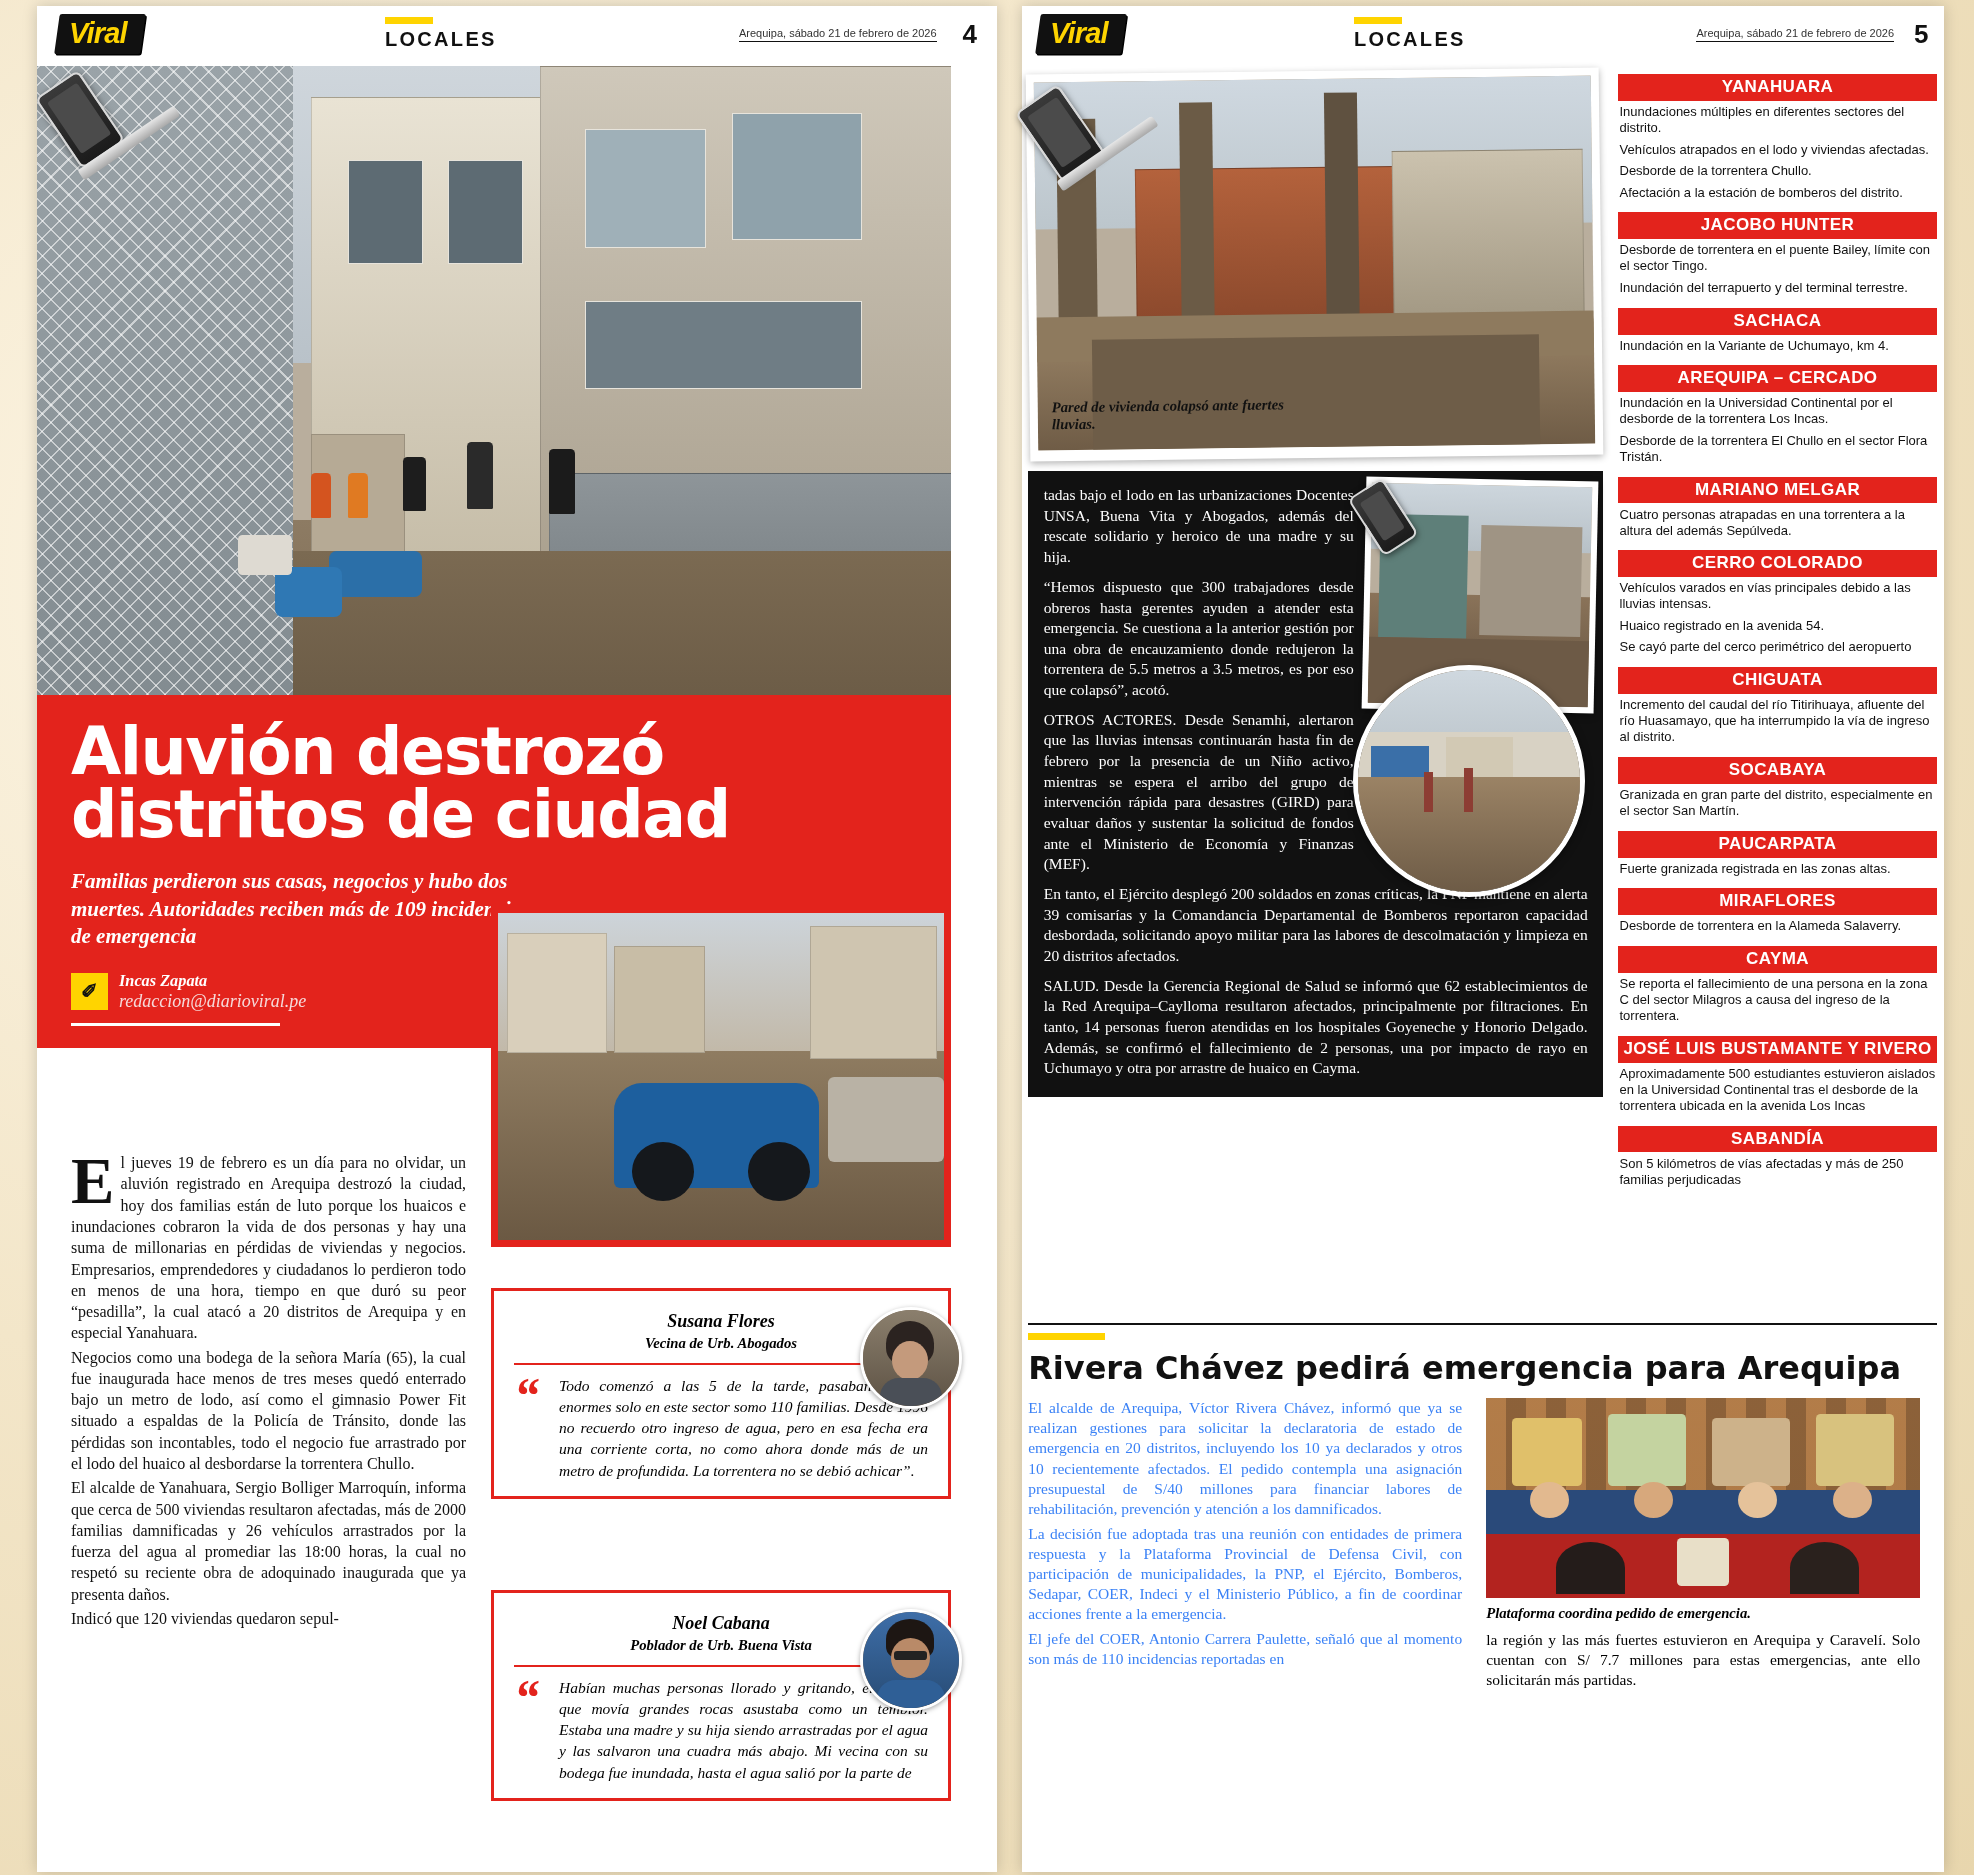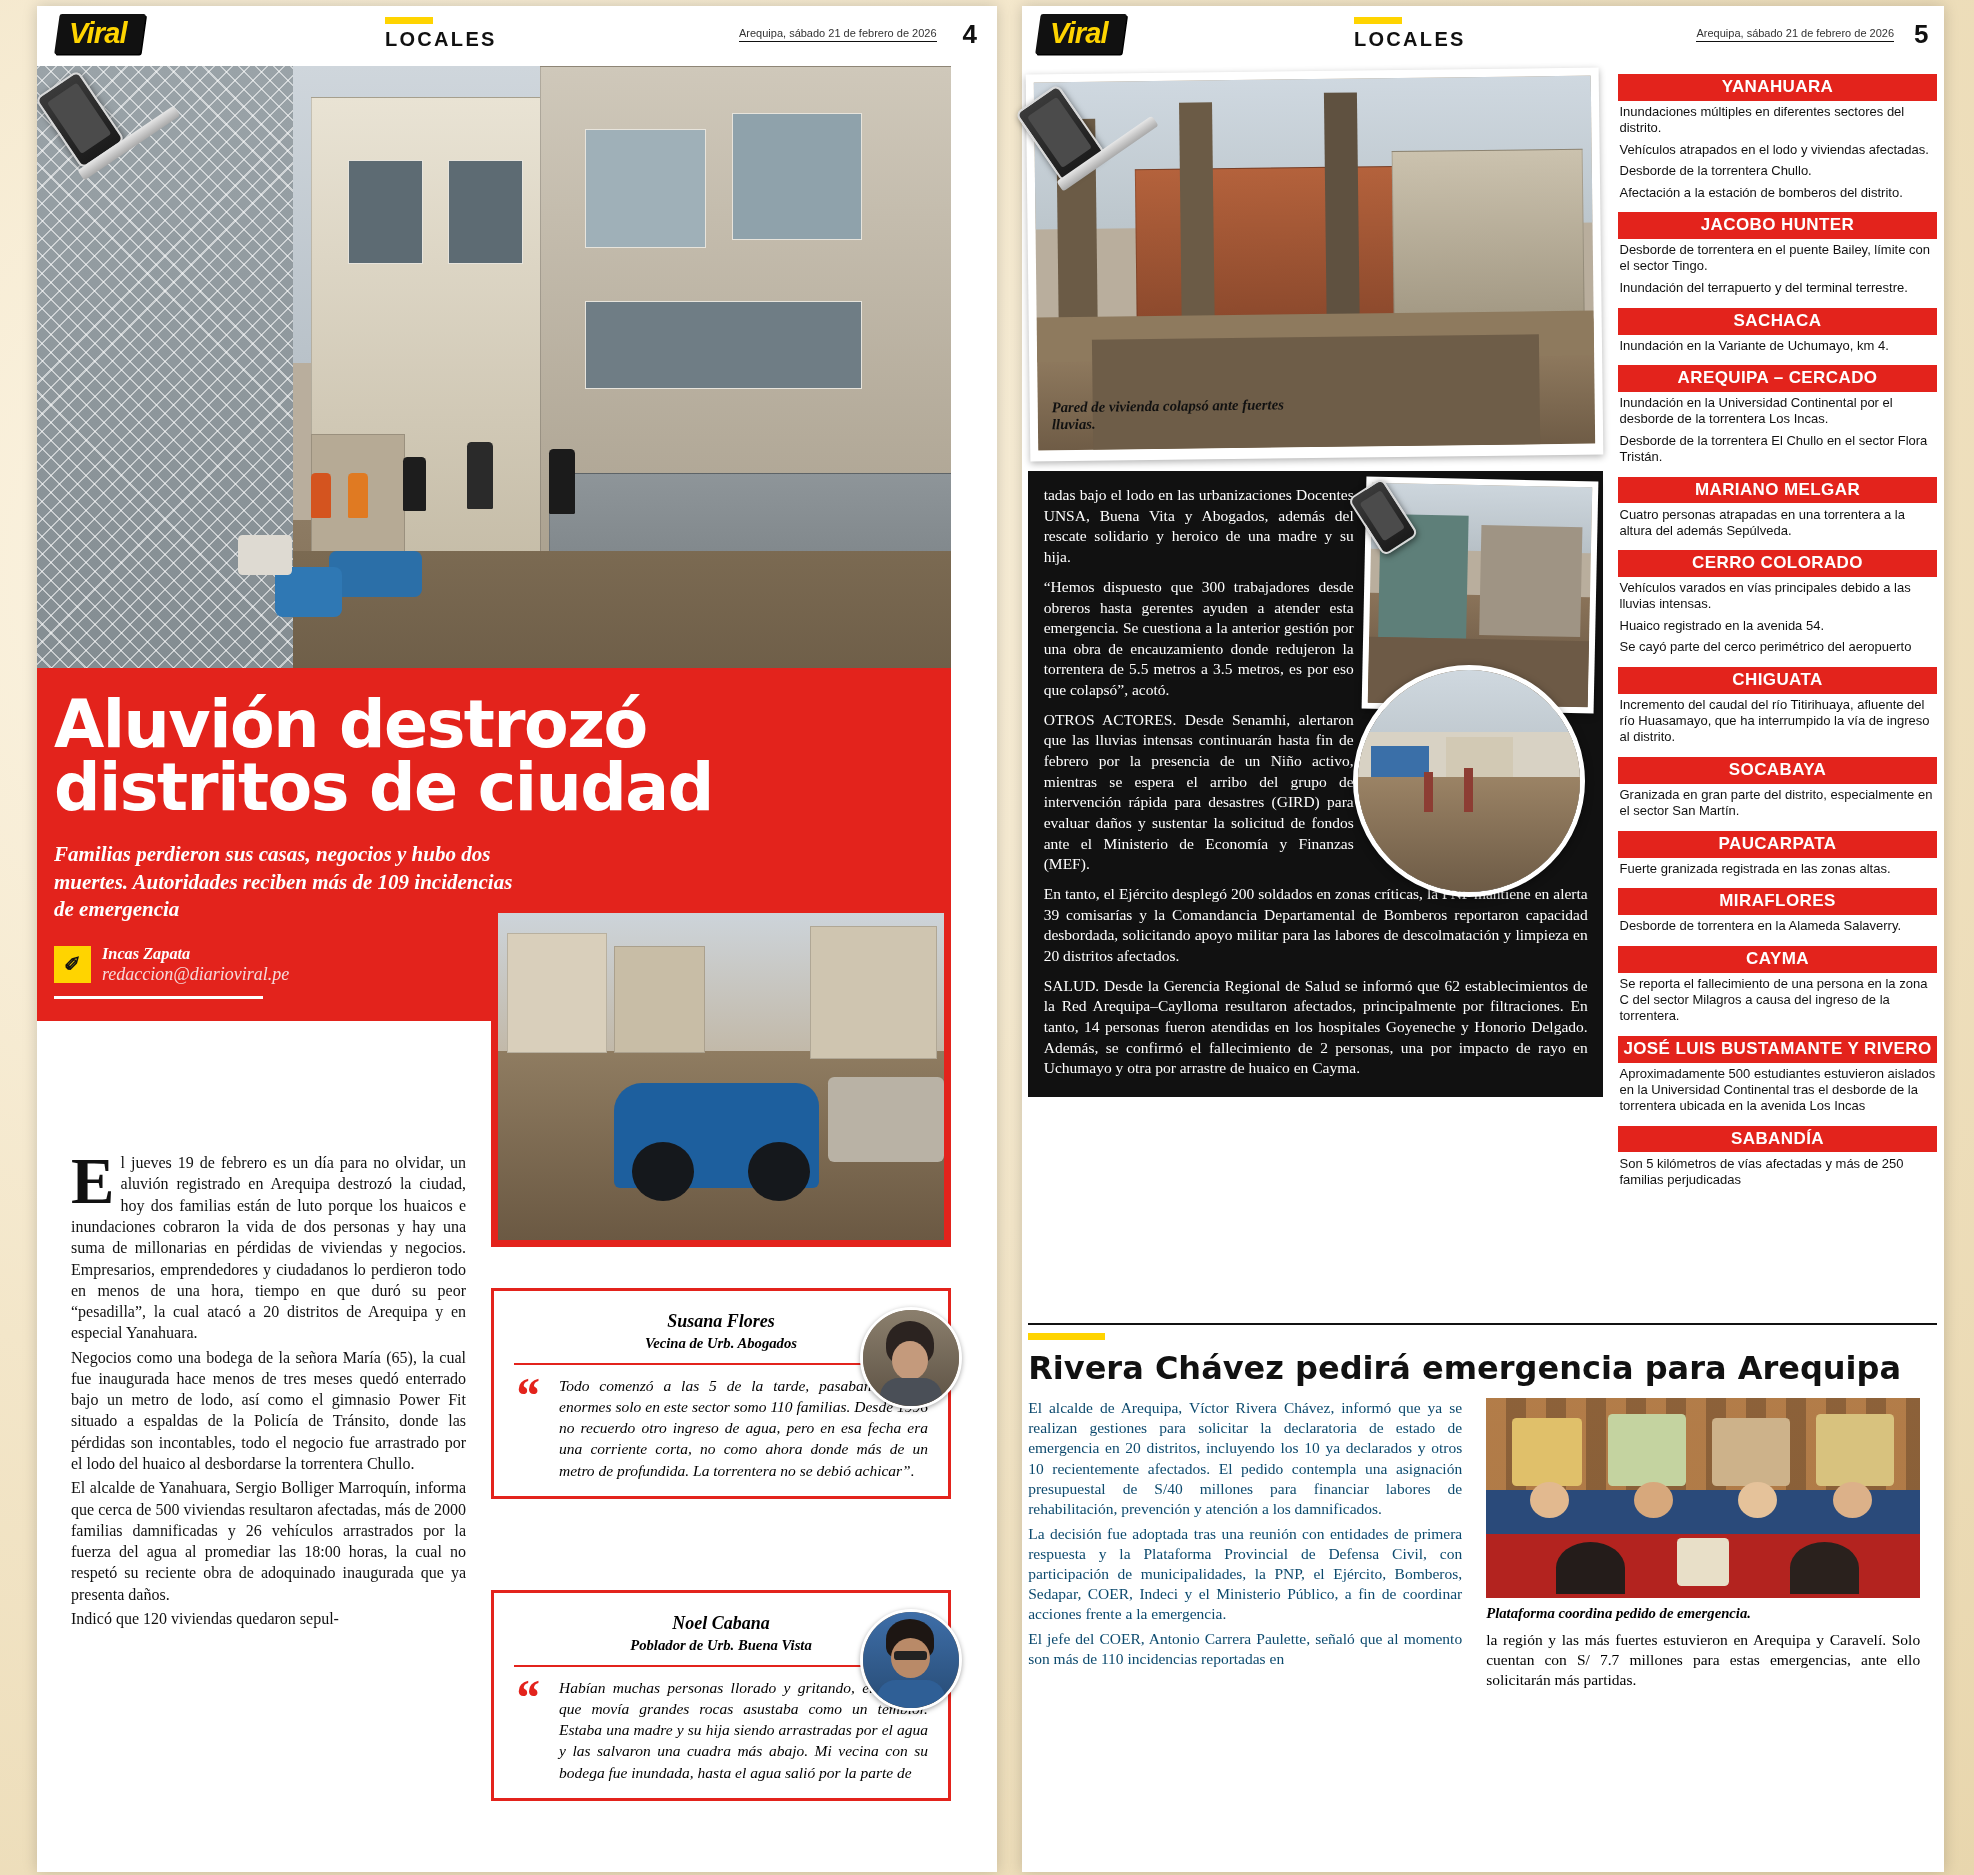--- a/index.html
+++ b/index.html
@@ -120,24 +120,24 @@
     position: absolute;
     background: #5d6b73;
     border: 1.5px solid #e7e4dc;
   }
   .worker {
     position: absolute;
     border-radius: 4.6px 4.6px 1.5px 1.5px;
   }
   .headline-block {
     position: absolute;
-    left: 0; top: 662px;
+    left: 0; top: 689px;
     width: 914px;
     background: #e3231c;
-    padding: 26px 31px 22px 17px;
+    padding: 26px 31px 22px 34px;
     box-sizing: border-box;
   }
   .headline {
     color: #fff;
     font-family: "DejaVu Sans", sans-serif;
     font-weight: bold;
     font-size: 65px;
     line-height: 0.96;
     letter-spacing: -1.5px;
     margin: 0;
@@ -359,21 +359,21 @@
   .bs-cols {
     display: flex;
     gap: 17px;
   }
   .bs-text {
     width: 434px;
     font-family: "Liberation Serif", serif;
     font-size: 15.5px;
     line-height: 1.3;
     text-align: justify;
-    color: #0c4a6e;
+    color: #3b82f6;
   }
   .bs-text p { margin: 0 0 4.6px 0; }
   .bs-right { width: 434px; margin-left: 7px; }
   .bs-photo {
     width: 434px; height: 200px;
     overflow: hidden;
     position: relative;
     background: #6b2222;
   }
   .bs-cap {

